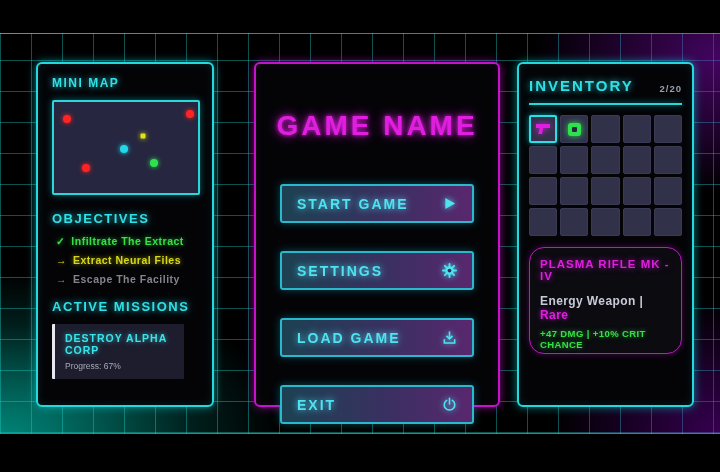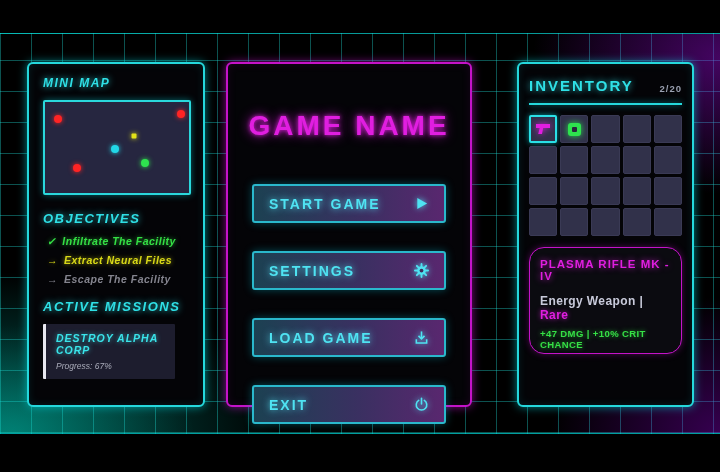--- a/index.html
+++ b/index.html
@@ -27,27 +27,26 @@
       radial-gradient(ellipse 38% 55% at 100% 100%, rgba(135,0,200,.40), transparent 62%),
       radial-gradient(ellipse 45% 45% at 0% 100%,  rgba(0,215,195,.30), transparent 60%);
   }
 
   
   .panel {
     position:absolute; top:62px; height:345px; border-radius:6px;
     background:#040407;
   }
   .panel-left  {
-    left:27px; width:178px; padding:12px 14px;
+    left:36px; width:178px; padding:12px 14px;
     border:2px solid #25d8dc;
     box-shadow:0 0 10px rgba(0,222,228,.6), inset 0 0 8px rgba(0,222,228,.12);
-    font-style:italic;
   }
   .panel-center{
-    left:226px; width:246px;
+    left:254px; width:246px;
     border:2px solid #c413c9;
     box-shadow:0 0 10px rgba(212,20,218,.6), inset 0 0 8px rgba(212,20,218,.10);
   }
   .panel-right {
     left:517px; width:177px; padding:13px 10px;
     border:2px solid #25d8dc;
     box-shadow:0 0 10px rgba(0,222,228,.6), inset 0 0 8px rgba(0,222,228,.12);
   }
 
   .neon-cyan-title {
@@ -162,21 +161,21 @@
         <div class="map-dot" style="left: 89px; top: 34px; width: 5px; height: 5px; background: rgb(226, 226, 24); border-radius: 1px; box-shadow: rgb(226, 226, 24) 0px 0px 5px;"></div>
         <div class="map-dot" style="left: 70px; top: 47px; width: 8px; height: 8px; background: rgb(34, 216, 232); border-radius: 50%; box-shadow: rgb(34, 216, 232) 0px 0px 5px;"></div>
         <div class="map-dot" style="left: 100px; top: 61px; width: 8px; height: 8px; background: rgb(46, 226, 78); border-radius: 50%; box-shadow: rgb(46, 226, 78) 0px 0px 5px;"></div>
         <div class="map-dot" style="left: 32px; top: 66px; width: 8px; height: 8px; background: rgb(255, 36, 36); border-radius: 50%; box-shadow: rgb(255, 36, 36) 0px 0px 5px;"></div>
       </div>
 
     <div class="neon-cyan-title section-title">OBJECTIVES</div>
     <ul class="objectives">
       <li class="obj-done">
         <span>✓</span>
-        <span>Infiltrate The Facility</span>
+        <span>Infiltrate The Extract</span>
       </li>
       <li class="obj-active">
         <span>→</span>
         <span>Extract Neural Files</span>
       </li>
       <li class="obj-pending">
         <span>→</span>
         <span>Escape The Facility</span>
       </li>
     </ul>

